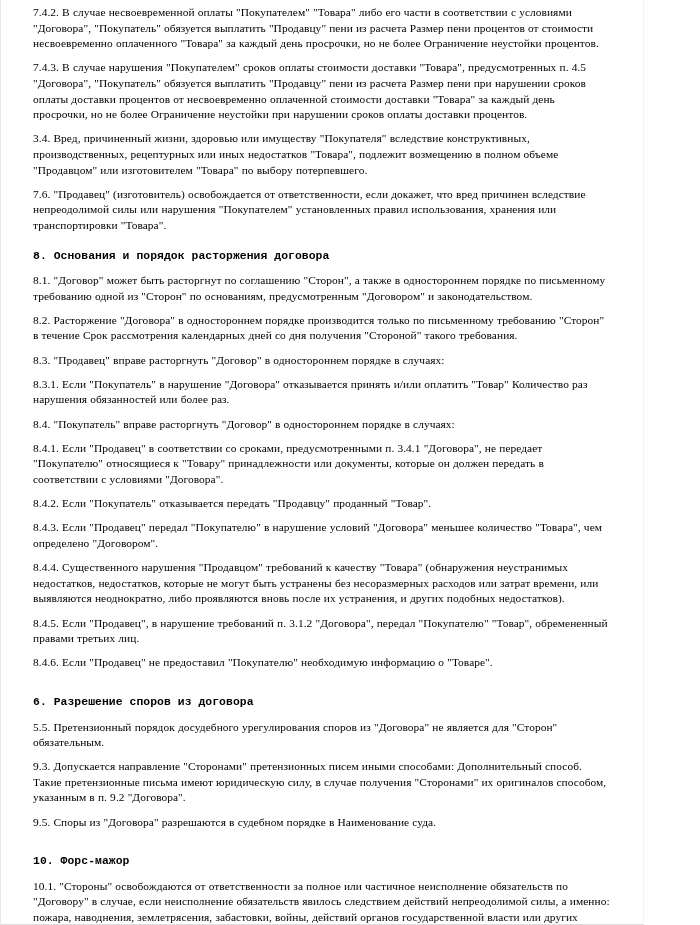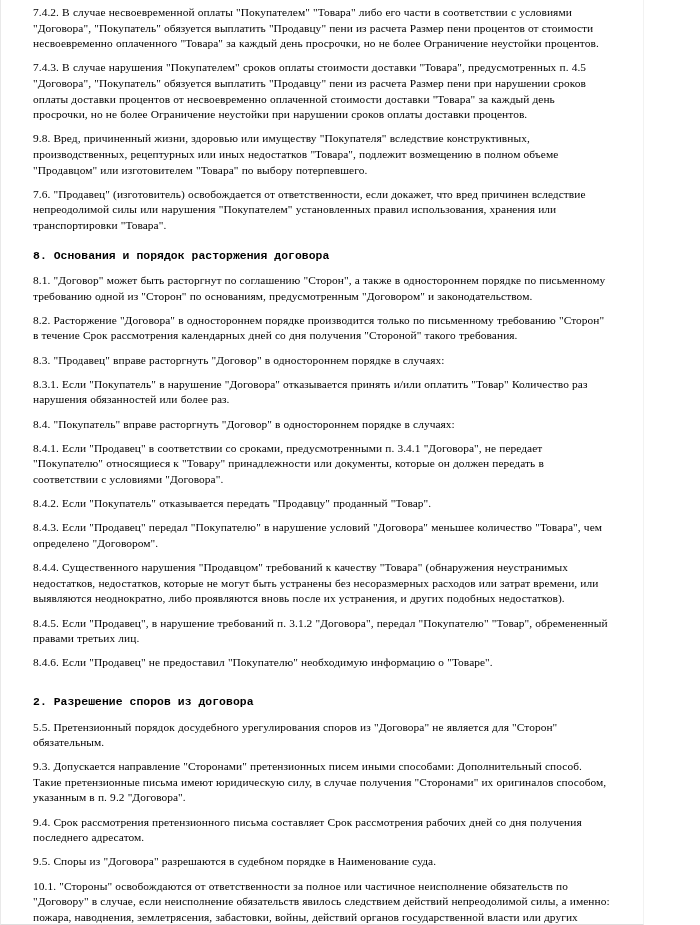--- a/index.html
+++ b/index.html
@@ -48,34 +48,34 @@
     margin-top: 24px;
   }
 </style>
 </head>
 <body>
 
 <div class="page">
   <div class="content">
       <div class="para">7.4.2. В случае несвоевременной оплаты "Покупателем"  "Товара" либо его части в соответствии с условиями "Договора", "Покупатель" обязуется выплатить "Продавцу" пени из расчета Размер пени процентов от стоимости несвоевременно оплаченного "Товара" за каждый день просрочки, но не более Ограничение неустойки процентов.</div>
       <div class="para">7.4.3. В случае нарушения "Покупателем" сроков оплаты стоимости доставки "Товара", предусмотренных п. 4.5 "Договора", "Покупатель" обязуется выплатить "Продавцу" пени из расчета Размер пени при нарушении сроков оплаты доставки процентов от несвоевременно оплаченной стоимости доставки "Товара" за каждый день просрочки, но не более Ограничение неустойки при нарушении сроков оплаты доставки процентов.</div>
-      <div class="para">9.8. Вред, причиненный жизни, здоровью или имуществу "Покупателя" вследствие конструктивных, производственных, рецептурных или иных недостатков "Товара", подлежит возмещению в полном объеме "Продавцом" или изготовителем "Товара" по выбору потерпевшего.</div>
+      <div class="para">3.4. Вред, причиненный жизни, здоровью или имуществу "Покупателя" вследствие конструктивных, производственных, рецептурных или иных недостатков "Товара", подлежит возмещению в полном объеме "Продавцом" или изготовителем "Товара" по выбору потерпевшего.</div>
       <div class="para">7.6. "Продавец" (изготовитель) освобождается от ответственности, если докажет, что вред причинен вследствие непреодолимой силы или нарушения "Покупателем" установленных правил использования, хранения или транспортировки "Товара".</div>
       <div class="heading">8. Основания и порядок расторжения договора</div>
       <div class="para">8.1. "Договор" может быть расторгнут по соглашению "Сторон", а также в одностороннем порядке по письменному требованию одной из "Сторон" по основаниям, предусмотренным "Договором" и законодательством.</div>
       <div class="para">8.2. Расторжение "Договора" в одностороннем порядке производится только по письменному требованию "Сторон" в течение Срок рассмотрения календарных дней со дня получения "Стороной" такого требования.</div>
       <div class="para">8.3. "Продавец" вправе расторгнуть "Договор" в одностороннем порядке в случаях:</div>
       <div class="para">8.3.1. Если "Покупатель" в нарушение "Договора" отказывается принять и/или оплатить "Товар" Количество раз нарушения обязанностей или более раз.</div>
       <div class="para">8.4. "Покупатель" вправе расторгнуть "Договор" в одностороннем порядке в случаях:</div>
       <div class="para">8.4.1. Если "Продавец" в соответствии со сроками, предусмотренными п. 3.4.1 "Договора", не передает "Покупателю" относящиеся к "Товару" принадлежности или документы, которые он должен передать в соответствии с условиями "Договора".</div>
       <div class="para">8.4.2. Если "Покупатель" отказывается передать "Продавцу" проданный "Товар".</div>
       <div class="para">8.4.3. Если "Продавец" передал "Покупателю" в нарушение условий "Договора" меньшее количество "Товара", чем определено "Договором".</div>
       <div class="para">8.4.4. Существенного нарушения "Продавцом" требований к качеству "Товара" (обнаружения неустранимых недостатков, недостатков, которые не могут быть устранены без несоразмерных расходов или затрат времени, или выявляются неоднократно, либо проявляются вновь после их устранения, и других подобных недостатков).</div>
       <div class="para">8.4.5. Если "Продавец", в нарушение требований п. 3.1.2 "Договора", передал "Покупателю" "Товар", обремененный правами третьих лиц.</div>
       <div class="para">8.4.6. Если "Продавец" не предоставил "Покупателю" необходимую информацию о "Товаре".</div>
-      <div class="heading tight-top">2. Разрешение споров из договора</div>
+      <div class="heading tight-top">6. Разрешение споров из договора</div>
       <div class="para">5.5. Претензионный порядок досудебного урегулирования споров из "Договора" не является для "Сторон" обязательным.</div>
       <div class="para">9.3. Допускается направление "Сторонами" претензионных писем иными способами: Дополнительный способ.  Такие претензионные письма имеют юридическую силу, в случае получения "Сторонами" их оригиналов способом, указанным в п. 9.2 "Договора".</div>
-      <div class="para">9.4. Срок рассмотрения претензионного письма составляет Срок рассмотрения рабочих дней со дня получения последнего адресатом.</div>
       <div class="para">9.5. Споры из "Договора" разрешаются в судебном порядке в Наименование суда.</div>
+      <div class="heading tight-top">10. Форс-мажор</div>
       <div class="para">10.1. "Стороны" освобождаются от ответственности за полное или частичное неисполнение обязательств по "Договору" в случае, если неисполнение обязательств явилось следствием действий непреодолимой силы, а именно: пожара, наводнения, землетрясения, забастовки, войны, действий органов государственной власти или других независящих от "Сторон" обстоятельств.</div>
     </div>
 </div>
 
 </body></html>

